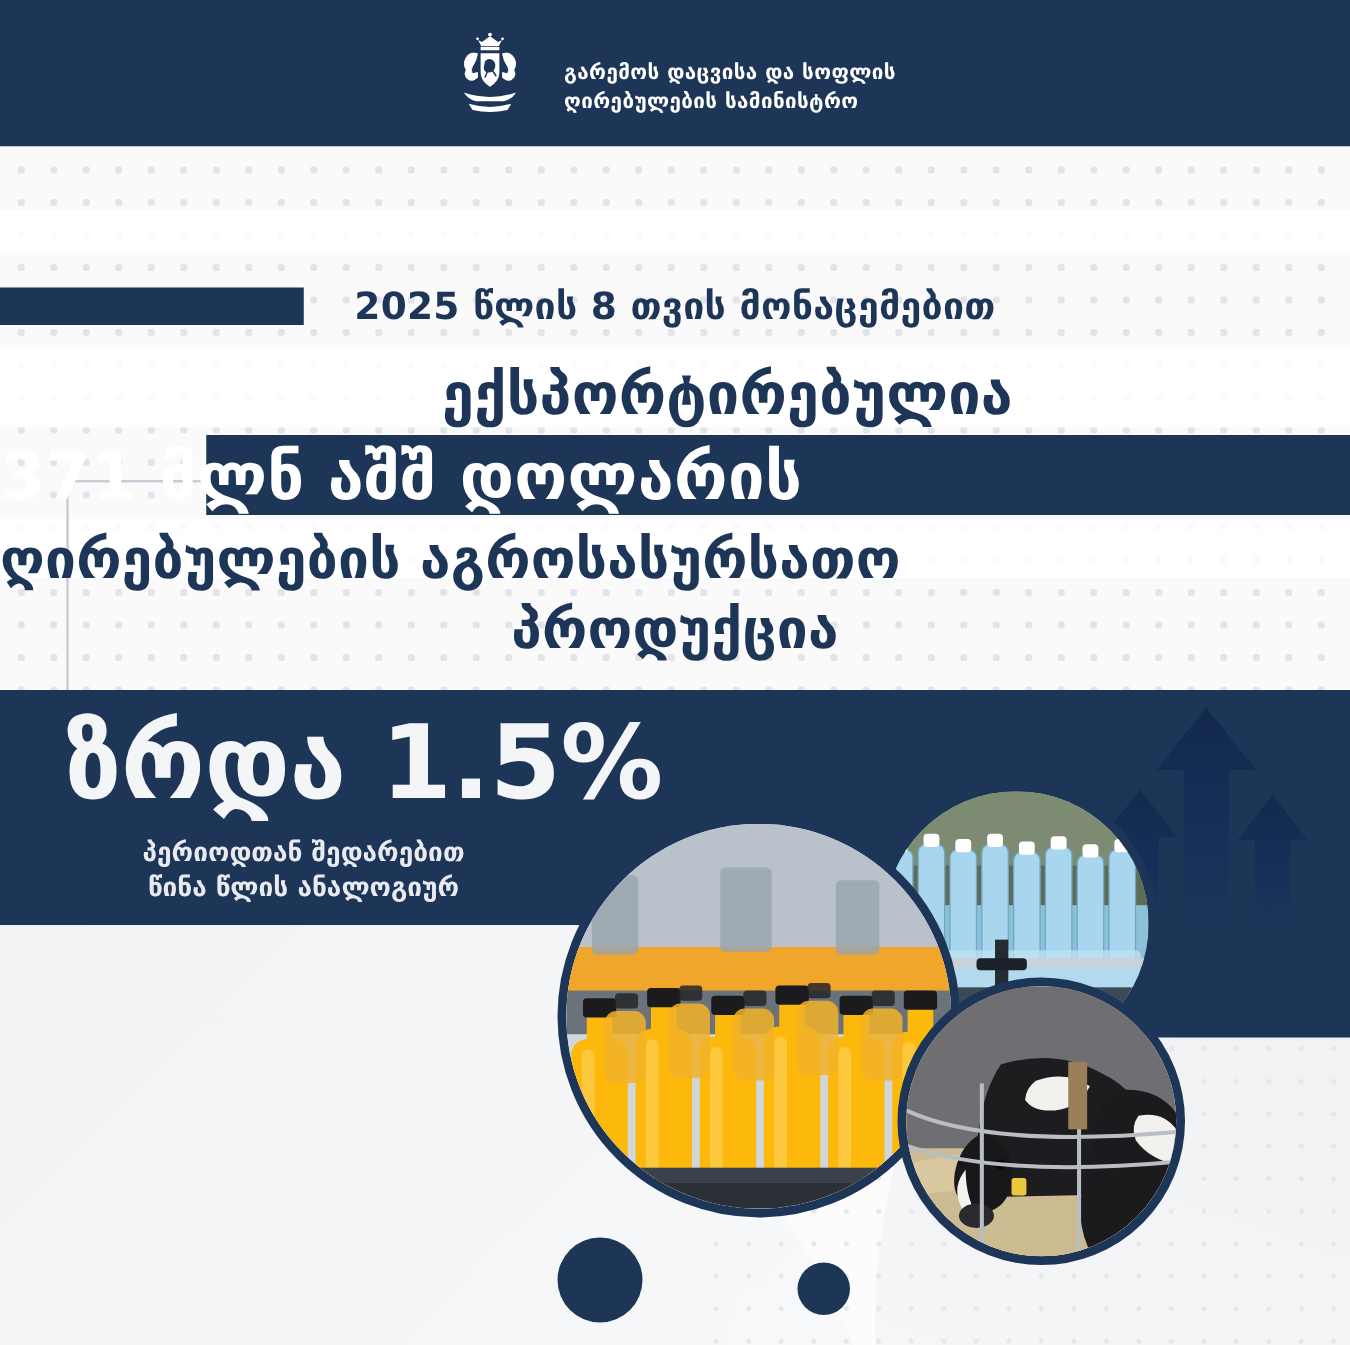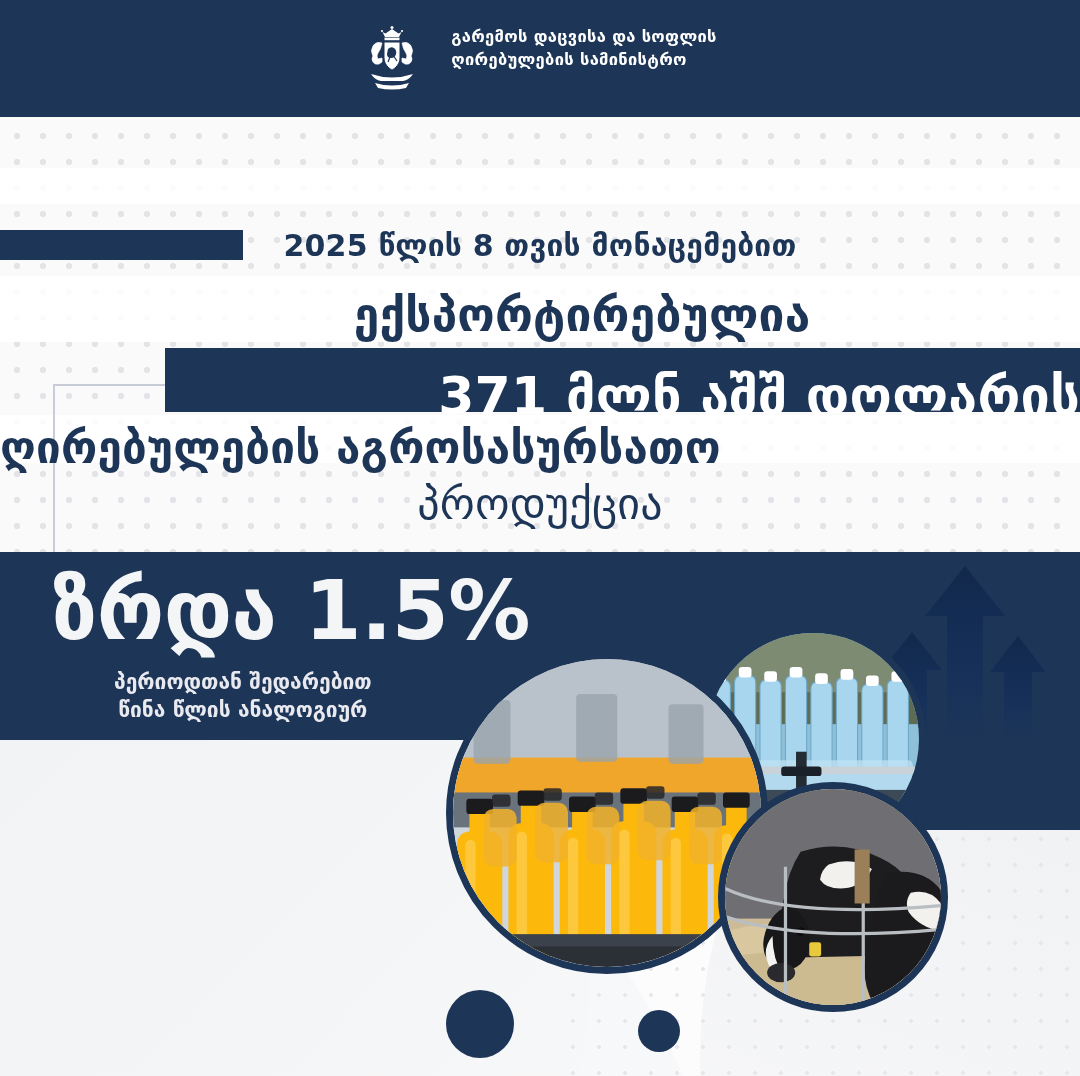--- a/index.html
+++ b/index.html
@@ -16,21 +16,21 @@
     background:#fbfbfc;
   }
 
   
   .header{
     position:absolute;left:0;top:0;width:1080px;height:117px;
     background:#1d3557;
     display:flex;align-items:center;justify-content:center;
     z-index:40;
   }
-  .header-inner{display:flex;align-items:flex-start;gap:30px;}
+  .header-inner{display:flex;align-items:flex-end;gap:30px;}
   .emblem{width:58px;height:68px;flex:0 0 auto;}
   .ministry-lines{
     color:#ffffff;
     font-size:16.5px;
     line-height:1.42;
     letter-spacing:.3px;
     font-weight:700;
   }
 
   
@@ -78,35 +78,35 @@
     text-align:center;color:#1d3557;
     font-size:46px;font-weight:800;letter-spacing:.2px;
     z-index:15;
     padding-left:42px;
   }
   .band-371{
     position:absolute;left:165px;top:348px;width:915px;height:64px;
     background:#1d3557;z-index:14;
   }
   .line-371{
-    position:absolute;left:0;top:366px;width:1080px;
-    text-align:right;color:#ffffff;
+    position:absolute;left:0;top:352px;width:1080px;
+    text-align:left;color:#ffffff;
     font-size:52px;font-weight:800;letter-spacing:.3px;
     z-index:16;
   }
   .line-value{
     position:absolute;left:0;top:422px;width:1080px;
     text-align:left;color:#1d3557;
     font-size:44px;font-weight:800;letter-spacing:.2px;
     z-index:15;
   }
   .line-product{
     position:absolute;left:0;top:478px;width:1080px;
     text-align:center;color:#1d3557;
-    font-size:44px;font-weight:400;letter-spacing:.2px;
+    font-size:44px;font-weight:700;letter-spacing:.2px;
     z-index:15;
   }
 
   
   .growth-panel{
     position:absolute;left:0;top:552px;width:1080px;height:188px;
     background:#1d3557;z-index:20;
   }
   .growth-panel-right{
     position:absolute;left:614px;top:552px;width:466px;height:278px;

